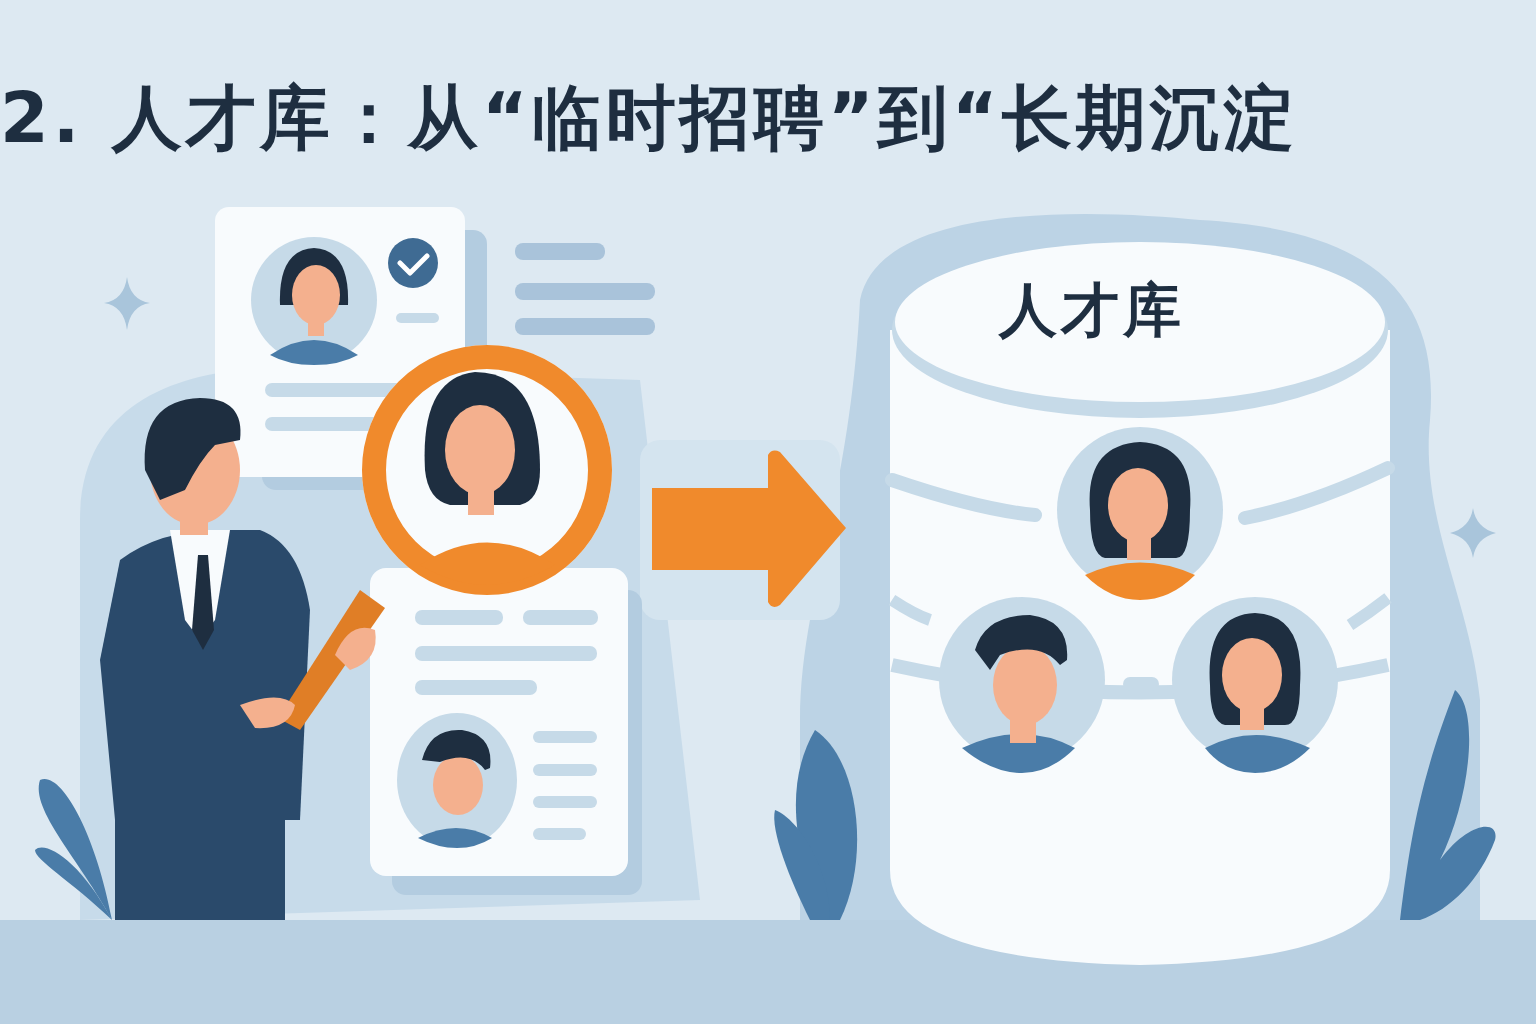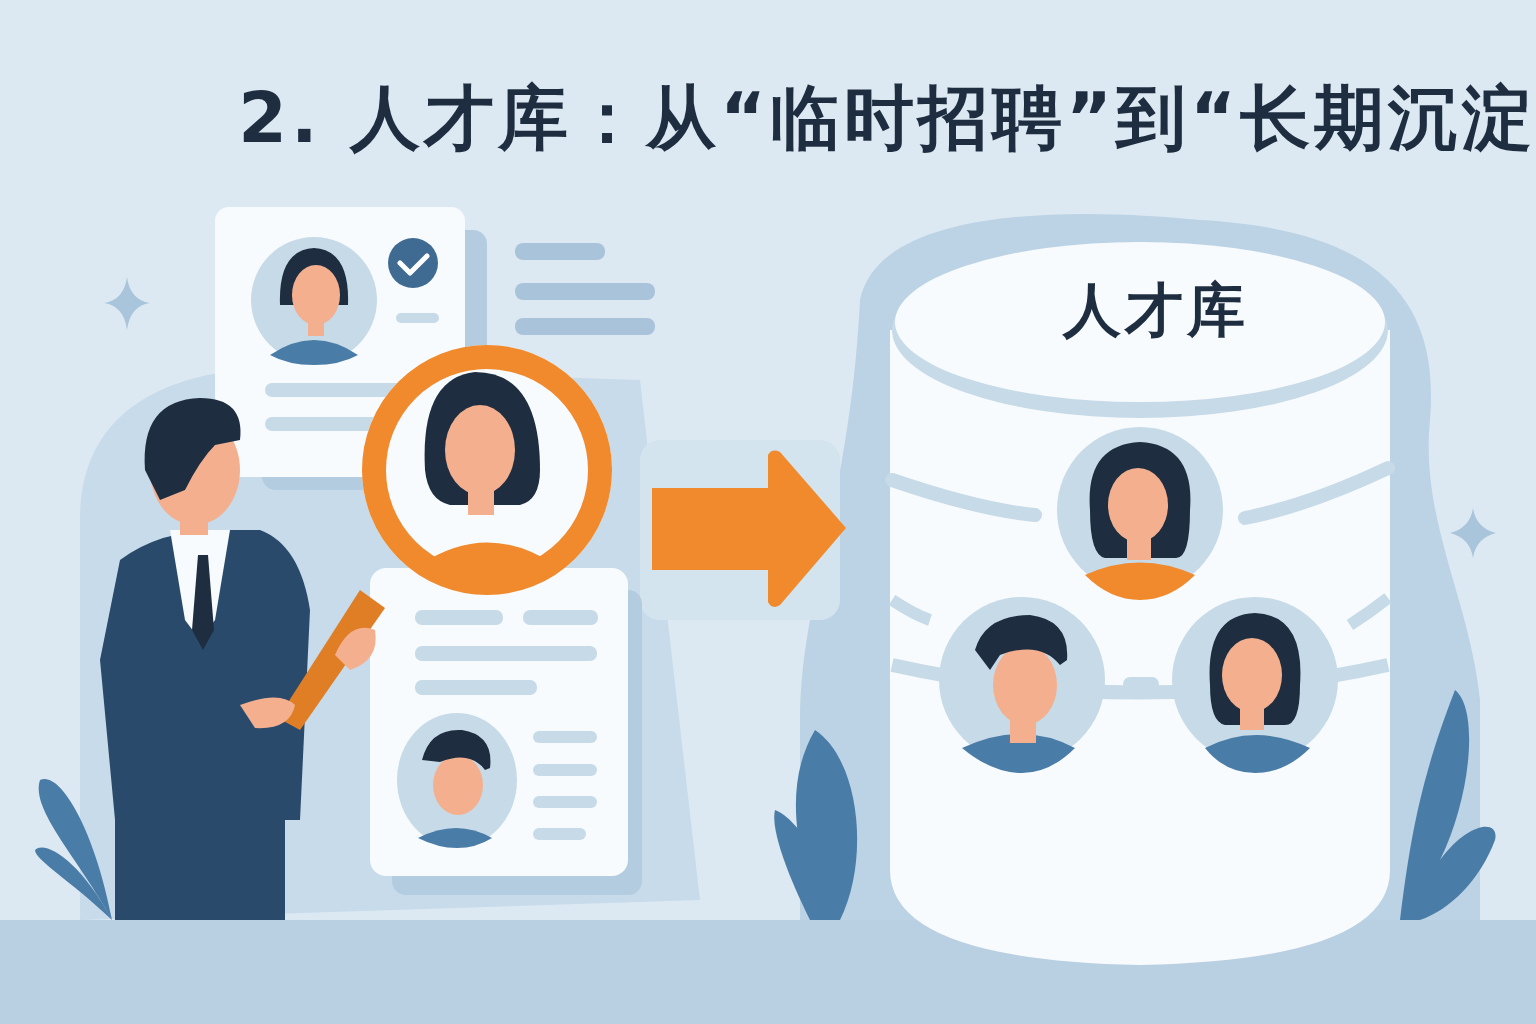--- a/index.html
+++ b/index.html
@@ -1,19 +1,19 @@
 <!DOCTYPE html>
 <html><head>
 <meta charset="utf-8">
 <style>
   html,body{margin:0;padding:0;}
   body{width:1536px;height:1024px;overflow:hidden;background:#dde9f2;font-family:"DejaVu Sans","Liberation Sans",sans-serif;position:relative;}
   .canvas{position:absolute;left:0;top:0;width:1536px;height:1024px;}
-  .title{position:absolute;left:0;top:72px;width:1536px;text-align:right;font-size:70px;font-weight:bold;color:#1e2e40;letter-spacing:4px;white-space:nowrap;}
-  .db-label{position:absolute;left:1016px;top:272px;width:280px;text-align:center;font-size:58px;font-weight:bold;color:#1e2e40;letter-spacing:4px;}
+  .title{position:absolute;left:0;top:72px;width:1536px;text-align:left;font-size:70px;font-weight:bold;color:#1e2e40;letter-spacing:4px;white-space:nowrap;}
+  .db-label{position:absolute;left:952px;top:272px;width:280px;text-align:center;font-size:58px;font-weight:bold;color:#1e2e40;letter-spacing:4px;}
   svg{position:absolute;left:0;top:0;}
 </style>
 </head>
 <body>
 
 <div class="canvas">
 <svg width="1536" height="1024" viewBox="0 0 1536 1024">
 
   <g>
     <path d="M80 520 C80 380 220 360 330 370 L640 380 L700 900 L80 920 Z" fill="#c7dbea"></path>

